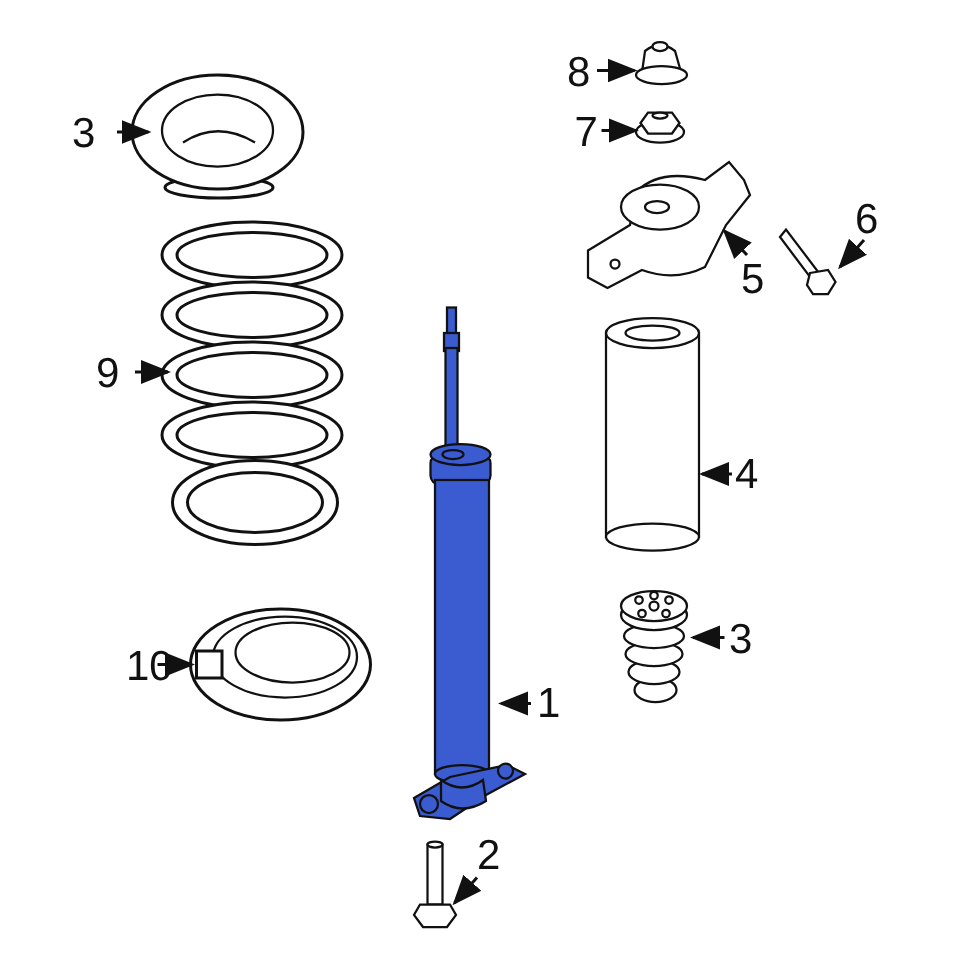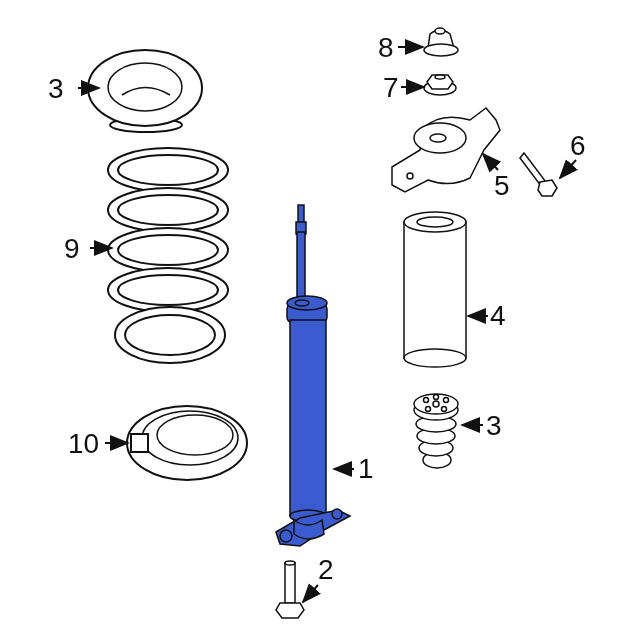--- a/index.html
+++ b/index.html
@@ -127,15 +127,15 @@
 
 <span class="lbl" style="left:358px;top:455px;">1</span>
 <span class="lbl" style="left:318px;top:556px;">2</span>
 <span class="lbl" style="left:486px;top:412px;">3</span>
 <span class="lbl" style="left:490px;top:302px;">4</span>
 <span class="lbl" style="left:494px;top:172px;">5</span>
 <span class="lbl" style="left:570px;top:132px;">6</span>
 <span class="lbl" style="left:383px;top:74px;">7</span>
 <span class="lbl" style="left:378px;top:34px;">8</span>
 <span class="lbl" style="left:64px;top:235px;">9</span>
-<span class="lbl" style="left:68px;top:430px;">10</span>
+<span class="lbl" style="left:84px;top:430px;">10</span>
 <span class="lbl" style="left:48px;top:75px;">3</span>
 </div>
 
 </body></html>

